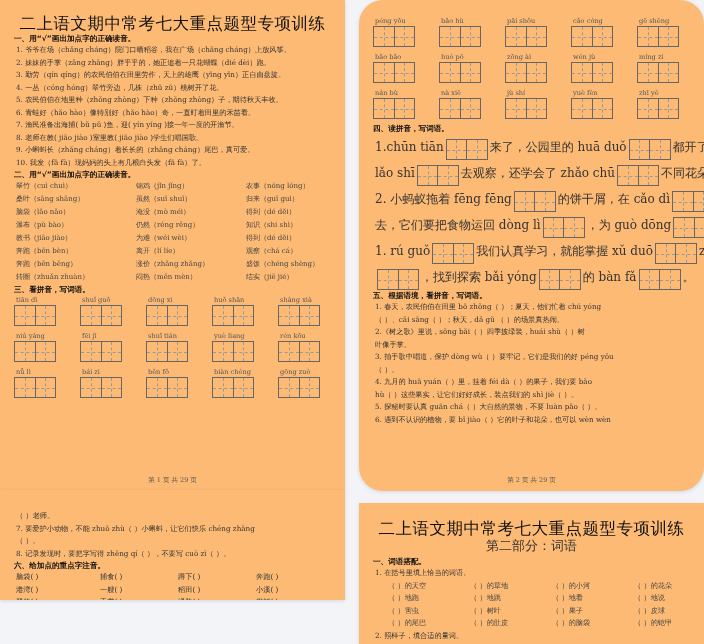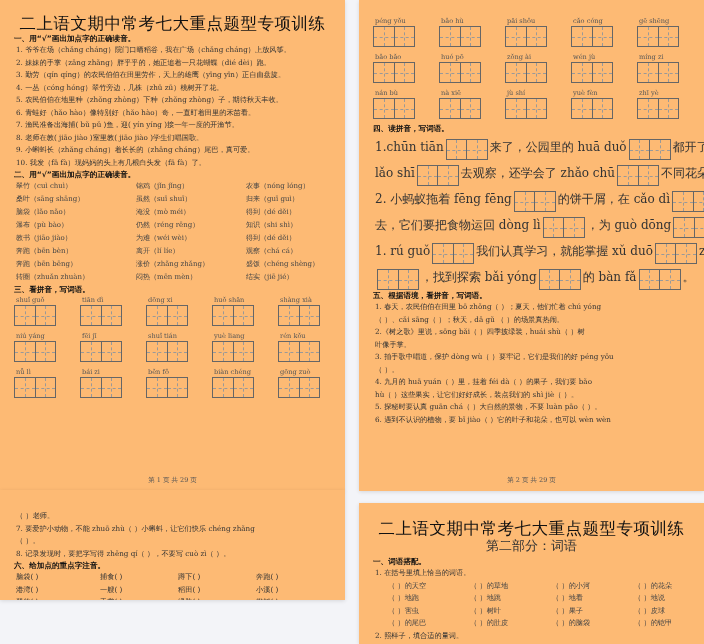--- a/index.html
+++ b/index.html
@@ -1,20 +1,20 @@
 <!DOCTYPE html>
 <html><head>
 <meta charset="utf-8">
 <style>
   * { box-sizing: border-box; margin: 0; padding: 0; }
   html, body { width: 704px; height: 644px; overflow: hidden; background: #f3f4f8; }
   body { font-family: "DejaVu Serif", "Liberation Serif", serif; color: #333; position: relative; }
   .page { position: absolute; background: #fdba74; box-shadow: 0 1px 4px rgba(0,0,0,0.12); overflow: hidden; }
   #p1 { left: 0; top: 0; width: 345px; height: 491px; }
-  #p2 { left: 359px; top: 0; width: 345px; height: 491px; }
+  #p2 { left: 359px; top: 0; width: 345px; height: 491px; border-radius: 24px; }
   #p3 { left: 0; top: 490px; width: 345px; height: 110px; }
   #p4 { left: 359px; top: 503px; width: 345px; height: 141px; }
   .title { text-align: center; font-size: 16.5px; font-weight: normal; color: #111; letter-spacing: 0.5px; line-height: 19px; }
   .subtitle { text-align: center; font-size: 13px; color: #333; line-height: 16px; }
   .sec { font-family: "DejaVu Sans", "Liberation Sans", sans-serif; font-weight: bold; font-size: 7.6px; color: #111; line-height: 11px; margin-left: 14px; }
   .line { font-size: 7.2px; line-height: 12.5px; margin-left: 16px; white-space: nowrap; color: #333; }
   .grid3 { display: grid; grid-template-columns: 120px 110px 110px; margin-left: 16px; }
   .grid3 div { font-size: 7px; line-height: 13px; white-space: nowrap; color: #444; }
   .pyrow { display: flex; margin-left: 14px; }
   .pycell { width: 66px; }
@@ -79,28 +79,28 @@
     <div>涨价（zhǎng  zhǎng）</div>
     <div>盛饭（chéng   shèng）</div>
     <div>转圈（zhuǎn    zhuàn）</div>
     <div>闷热（mēn    mèn）</div>
     <div>结实（jiē    jié）</div>
   </div>
   <div class="sec">三、看拼音，写词语。</div>
   <div>
     <div class="pyrow">
       <div class="pycell">
+          <div class="py">tiān  dì</div>
+          <div class="box2">
+            <div class="c"></div>
+            <div class="c"></div>
+          </div>
+        </div>
+      <div class="pycell">
           <div class="py">shuǐ  guǒ</div>
-          <div class="box2">
-            <div class="c"></div>
-            <div class="c"></div>
-          </div>
-        </div>
-      <div class="pycell">
-          <div class="py">tiān  dì</div>
           <div class="box2">
             <div class="c"></div>
             <div class="c"></div>
           </div>
         </div>
       <div class="pycell">
           <div class="py">dōng  xi</div>
           <div class="box2">
             <div class="c"></div>
             <div class="c"></div>

